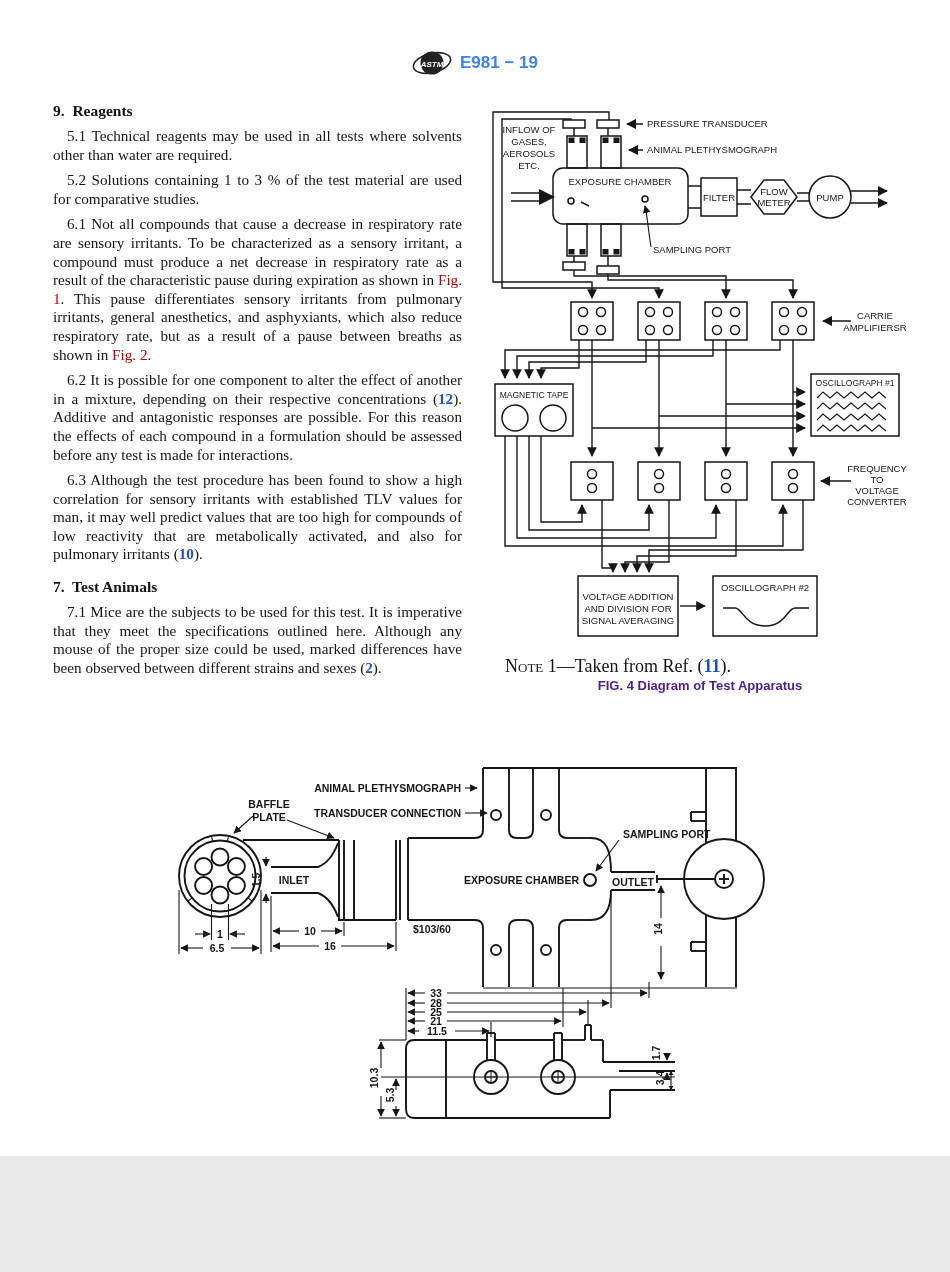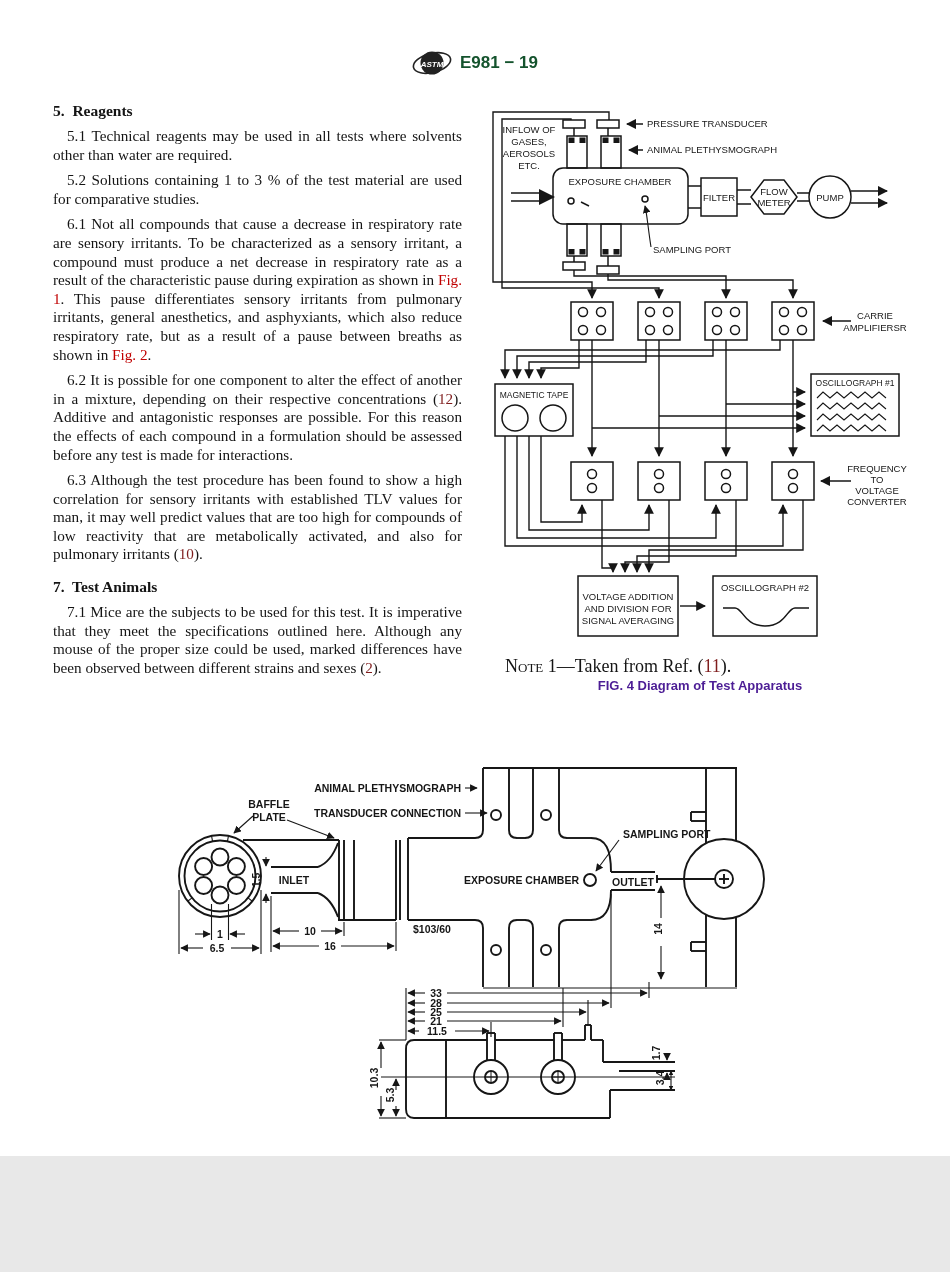--- a/index.html
+++ b/index.html
@@ -1,27 +1,27 @@
 <!DOCTYPE html>
 <html><head>
 <meta charset="utf-8">
 <style>
   html,body{margin:0;padding:0;background:#e8e8e8;}
   .page{position:relative;width:950px;height:1156px;background:#ffffff;margin:0 auto;
         font-family:"Liberation Serif",serif;color:#141414;overflow:hidden;}
   
   .hdr{position:absolute;left:0;top:48px;width:100%;display:flex;justify-content:center;
        align-items:center;gap:8px;}
-  .hdr .code{font-family:"Liberation Sans",sans-serif;font-weight:bold;font-size:17px;color:#14532d;}
+  .hdr .code{font-family:"Liberation Sans",sans-serif;font-weight:bold;font-size:17px;color:#3b82f6;}
   
   .leftcol{position:absolute;left:53px;top:88px;width:409px;}
   .sec-h{font-weight:bold;font-size:15.5px;margin:14px 0 6px;white-space:pre-wrap;}
   .para{font-size:15.2px;line-height:18.6px;text-align:justify;text-indent:14px;margin:7px 0 0;}
   .link{color:#c00000;}
-  .ref{color:#7f1d1d;font-weight:normal;}
+  .ref{color:#1d4ed8;font-weight:bold;}
   .sc{font-variant:small-caps;}
   
   .fig4wrap{position:absolute;left:483px;top:106px;width:434px;}
   .fig4cap{position:absolute;left:483px;top:658px;width:434px;}
   .fig3wrap{position:absolute;left:63px;top:750px;width:880px;}
   .notes{font-size:18px;line-height:17px;}
   .fig4cap .notes{margin-left:22px;}
   .caption{font-family:"Liberation Sans",sans-serif;font-weight:bold;font-size:13px;
            text-align:center;margin-top:3px;color:#4c1d95;}
   .fig3notes{position:absolute;left:66px;top:1130px;width:700px;}
@@ -47,21 +47,21 @@
   <div class="hdr">
     <svg width="40" height="30" viewBox="0 0 40 30">
       <ellipse cx="20" cy="15" rx="19" ry="9.5" fill="none" stroke="#222" stroke-width="1.6" transform="rotate(-14 20 15)"></ellipse>
       <circle cx="20" cy="15" r="11.5" fill="#222"></circle>
       <text x="20" y="18.5" text-anchor="middle" font-family="Liberation Sans, sans-serif" font-size="8" font-weight="bold" font-style="italic" fill="#fff">ASTM</text>
     </svg>
     <span class="code">E981 − 19</span>
   </div>
 
   <div class="leftcol">
-    <div class="sec-h">5.  Reagents</div>
+    <div class="sec-h">9.  Reagents</div>
     <p class="para"><span>5.1 Technical reagents may be used in all tests where solvents other than water are required.</span></p>
     <p class="para"><span>5.2 Solutions containing 1 to 3 % of the test material are used for comparative studies.</span></p>
 
     <p class="para"><span>6.1 Not all compounds that cause a decrease in respiratory rate are sensory irritants. To be characterized as a sensory irritant, a compound must produce a net decrease in respiratory rate as a result of the characteristic pause during expiration as shown in </span><span class="link">Fig. 1</span><span>. This pause differentiates sensory irritants from pulmonary irritants, general anesthetics, and asphyxiants, which also reduce respiratory rate, but as a result of a pause between breaths as shown in </span><span class="link">Fig. 2</span><span>.</span></p>
     <p class="para"><span>6.2 It is possible for one component to alter the effect of another in a mixture, depending on their respective concentrations (</span><span class="ref">12</span><span>). Additive and antagonistic responses are possible. For this reason the effects of each compound in a formulation should be assessed before any test is made for interactions.</span></p>
     <p class="para"><span>6.3 Although the test procedure has been found to show a high correlation for sensory irritants with established TLV values for man, it may well predict values that are too high for compounds of low reactivity that are metabolically activated, and also for pulmonary irritants (</span><span class="ref">10</span><span>).</span></p>
 
     <div class="sec-h">7.  Test Animals</div>
     <p class="para"><span>7.1 Mice are the subjects to be used for this test. It is imperative that they meet the specifications outlined here. Although any mouse of the proper size could be used, marked differences have been observed between different strains and sexes (</span><span class="ref">2</span><span>).</span></p>
   </div>

